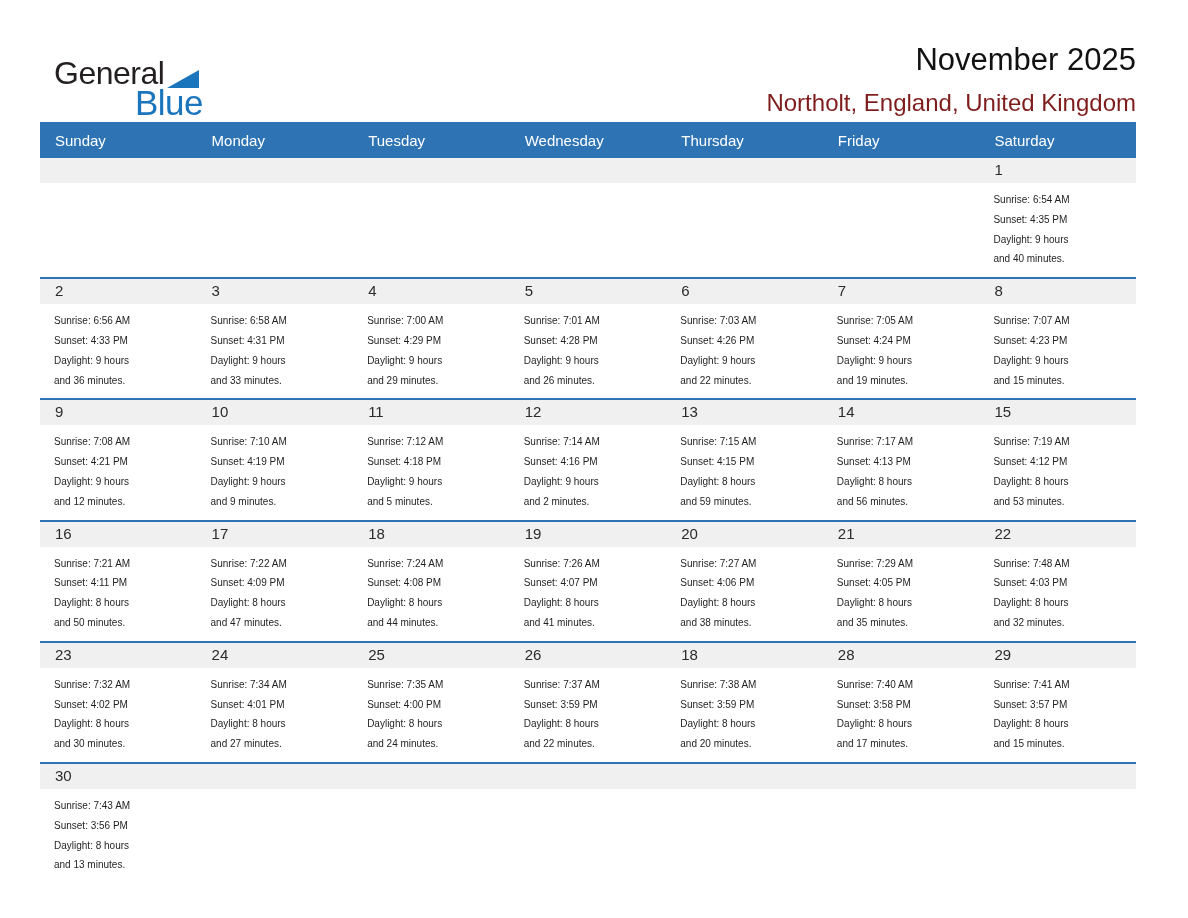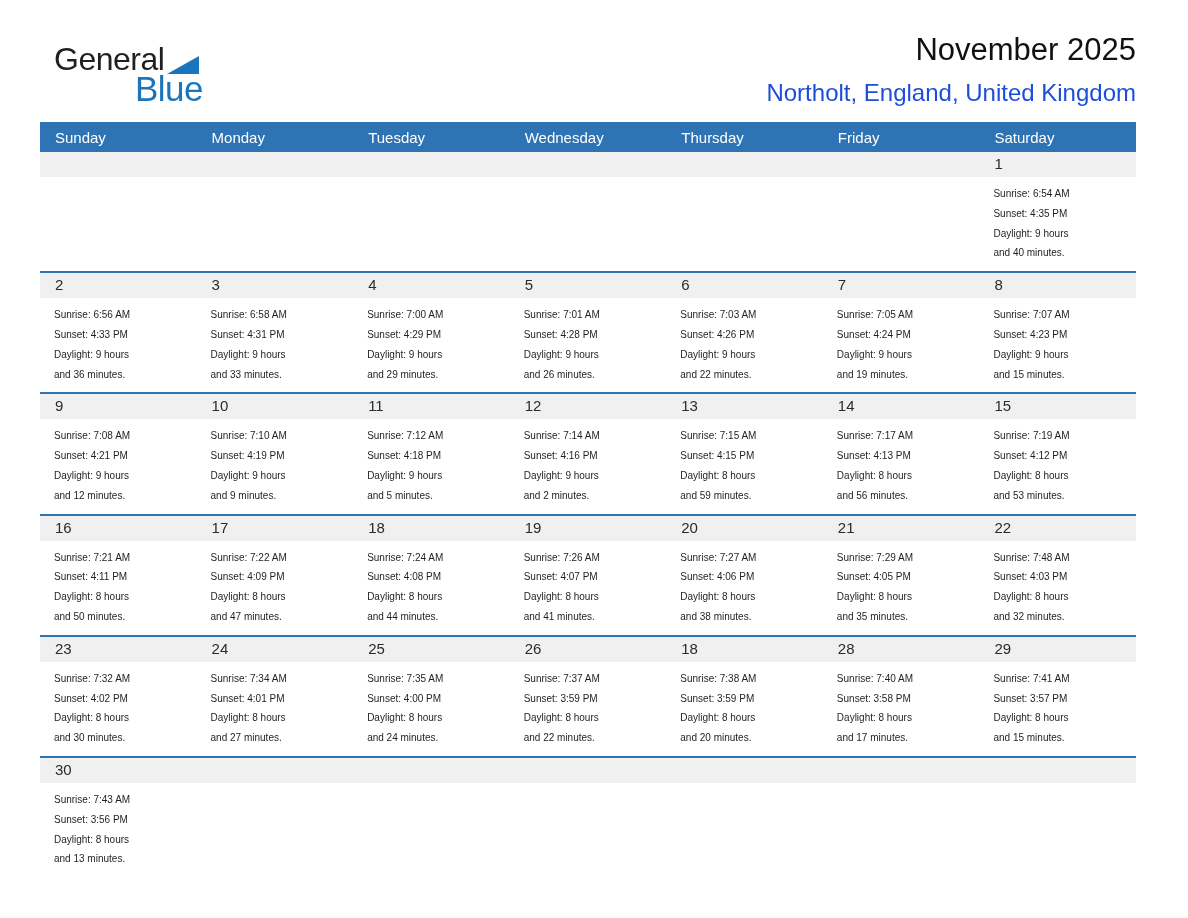--- a/index.html
+++ b/index.html
@@ -17,21 +17,21 @@
     font-family: "Liberation Sans", sans-serif;
     color: var(--text-dark);
     overflow: hidden;
   }
   .page { padding: 0 52px 0 40px; }
 
   
   .top {
     display: flex;
     justify-content: space-between;
-    align-items: flex-end;
+    align-items: center;
     padding-top: 52px;
     height: 106px;
   }
   .logo { padding-top: 18px; padding-left: 14px; }
   .logo-row1 {
     display: flex;
     align-items: flex-end;
     font-size: 32px;
     letter-spacing: -0.5px;
     color: #231F20;
@@ -41,29 +41,29 @@
   .logo-row2 {
     font-size: 35px;
     letter-spacing: -0.5px;
     color: var(--logo-blue);
     line-height: 1;
     margin-top: -4px;
     padding-left: 81px;
   }
   .titles { text-align: right; padding-top: 2px; }
   .title { font-size: 31px; line-height: 1.1; color: #111; }
-  .subtitle { font-size: 24px; line-height: 1.1; color: #1d4ed8; margin-top: 13px; }
+  .subtitle { font-size: 24px; line-height: 1.1; color: #7f1d1d; margin-top: 13px; }
 
   
   .cal { margin-top: 16px; }
   .cal-header-row {
     display: grid;
     grid-template-columns: repeat(7, 1fr);
     background: var(--header-blue);
-    height: 30px;
+    height: 36px;
     align-items: center;
   }
   .dh {
     color: #ffffff;
     font-size: 15px;
     padding-left: 15px;
     white-space: nowrap;
     overflow: hidden;
   }
   .week {

